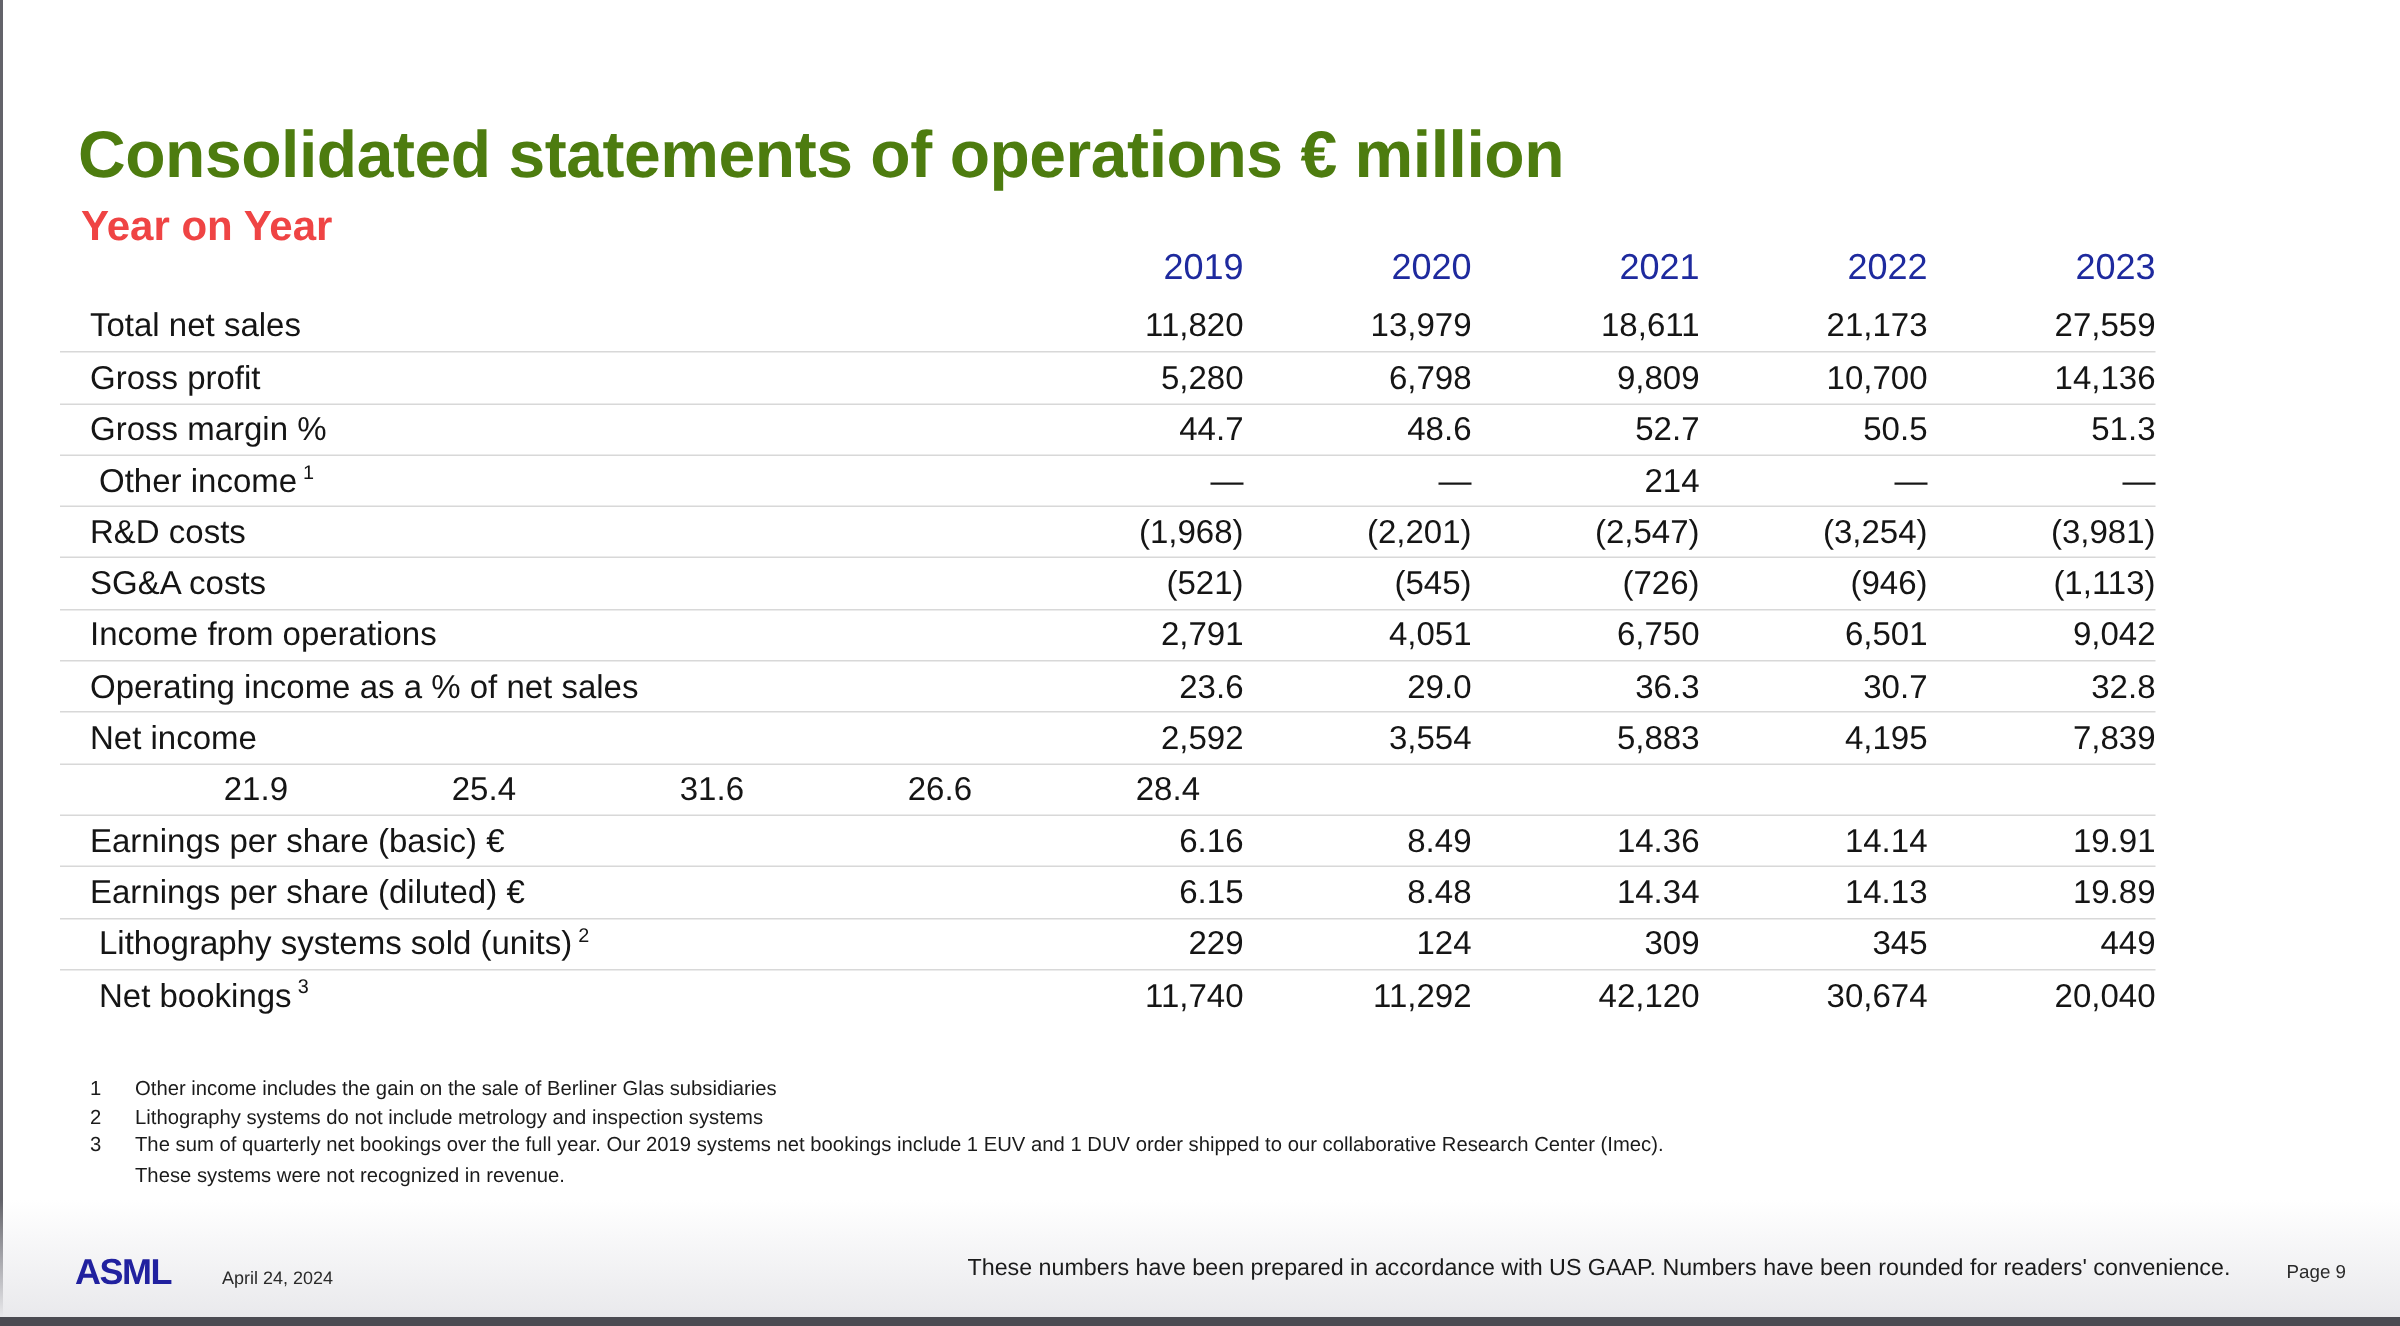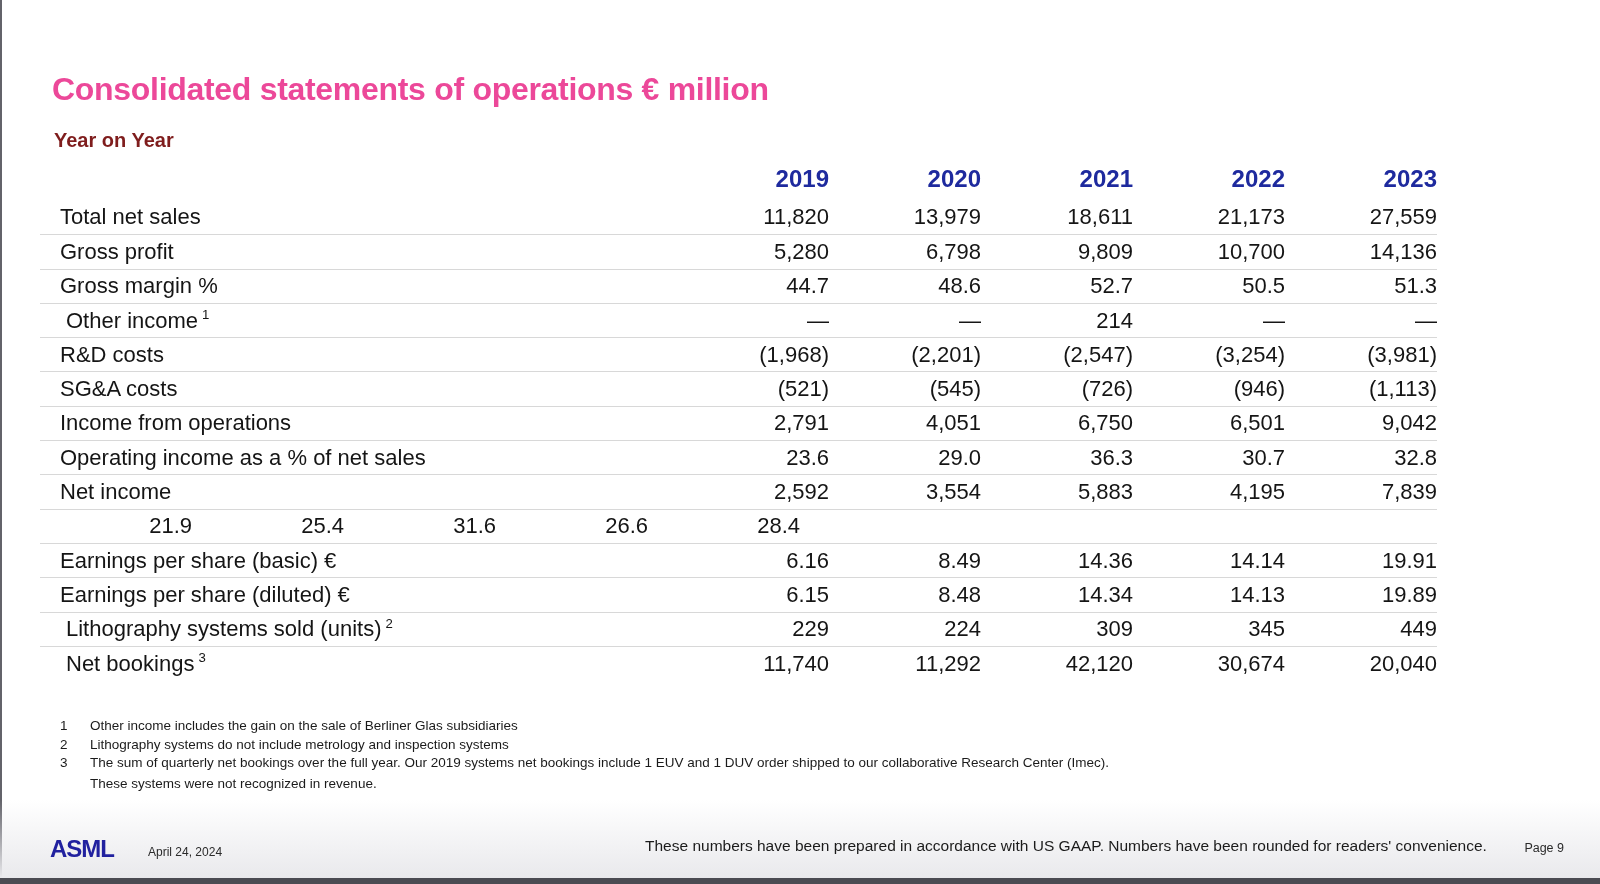--- a/index.html
+++ b/index.html
@@ -7,33 +7,33 @@
     width:1600px; height:884px; position:relative; overflow:hidden;
     background:#ffffff;
     font-family:"Liberation Sans", sans-serif;
     color:#151515;
   }
   .left-edge { position:absolute; left:0; top:0; width:2px; height:100%; background:#63636a; }
   .bottom-bar { position:absolute; left:0; bottom:0; width:100%; height:6px; background:#4b4b52; }
   .footer-band { position:absolute; left:0; bottom:6px; width:100%; height:78px;
     background:linear-gradient(to bottom, rgba(238,238,241,0) 0%, #e9e9ec 100%); }
 
-  .title { position:absolute; left:52px; top:50px; font-size:32px; font-weight:700;
-    color:#ec4899; letter-spacing:-0.3px; white-space:nowrap; }
-  .subtitle { position:absolute; left:54px; top:112px; font-size:20px; color:#7f1d1d; white-space:nowrap; }
+  .title { position:absolute; left:52px; top:50px; font-size:44px; font-weight:700;
+    color:#4d7c0f; letter-spacing:-0.3px; white-space:nowrap; }
+  .subtitle { position:absolute; left:54px; top:112px; font-size:28px; color:#ef4444; white-space:nowrap; }
 
   .fin-table { position:absolute; left:40px; top:158px; width:1397px; font-size:22px; }
   .tr { display:flex; align-items:center; }
   .thead-row { height:42px; }
   .tbody .tr { height:34.3px; border-top:1px solid #d8d8d8; box-sizing:border-box; }
   .tbody .tr:first-child { border-top:none; }
   .td-label { width:637px; padding-left:20px; box-sizing:border-box; white-space:nowrap; }
   .tr.indent .td-label { padding-left:26px; }
   .td-val, .th-year { width:152px; text-align:right; white-space:nowrap; }
-  .th-year { font-weight:700; color:#1e2a9e; font-size:24px; }
+  .th-year { font-weight:400; color:#1e2a9e; font-size:24px; }
   .td-label sup { font-size:60%; vertical-align:super; margin-left:4px; line-height:0; }
 
   .footnotes { position:absolute; left:60px; top:717px; font-size:13.5px; color:#1b1b1b; }
   .fn-row { display:flex; line-height:18.5px; }
   .fn-num { width:30px; flex:none; }
   .fn-cont { margin-top:2px; }
 
   .logo { position:absolute; left:50px; top:835px; font-size:24px; font-weight:800;
     color:#21219f; letter-spacing:-1px; }
   .date { position:absolute; left:148px; top:845px; font-size:12px; color:#2a2a2a; }
@@ -164,21 +164,21 @@
     <div class="td-val">6.15</div>
     <div class="td-val">8.48</div>
     <div class="td-val">14.34</div>
     <div class="td-val">14.13</div>
     <div class="td-val">19.89</div>
   </div>
 
   <div class="tr indent">
     <div class="td-label"><span>Lithography systems sold (units)</span><sup>2</sup></div>
     <div class="td-val">229</div>
-    <div class="td-val">224</div>
+    <div class="td-val">124</div>
     <div class="td-val">309</div>
     <div class="td-val">345</div>
     <div class="td-val">449</div>
   </div>
 
   <div class="tr indent">
     <div class="td-label"><span>Net bookings</span><sup>3</sup></div>
     <div class="td-val">11,740</div>
     <div class="td-val">11,292</div>
     <div class="td-val">42,120</div>

